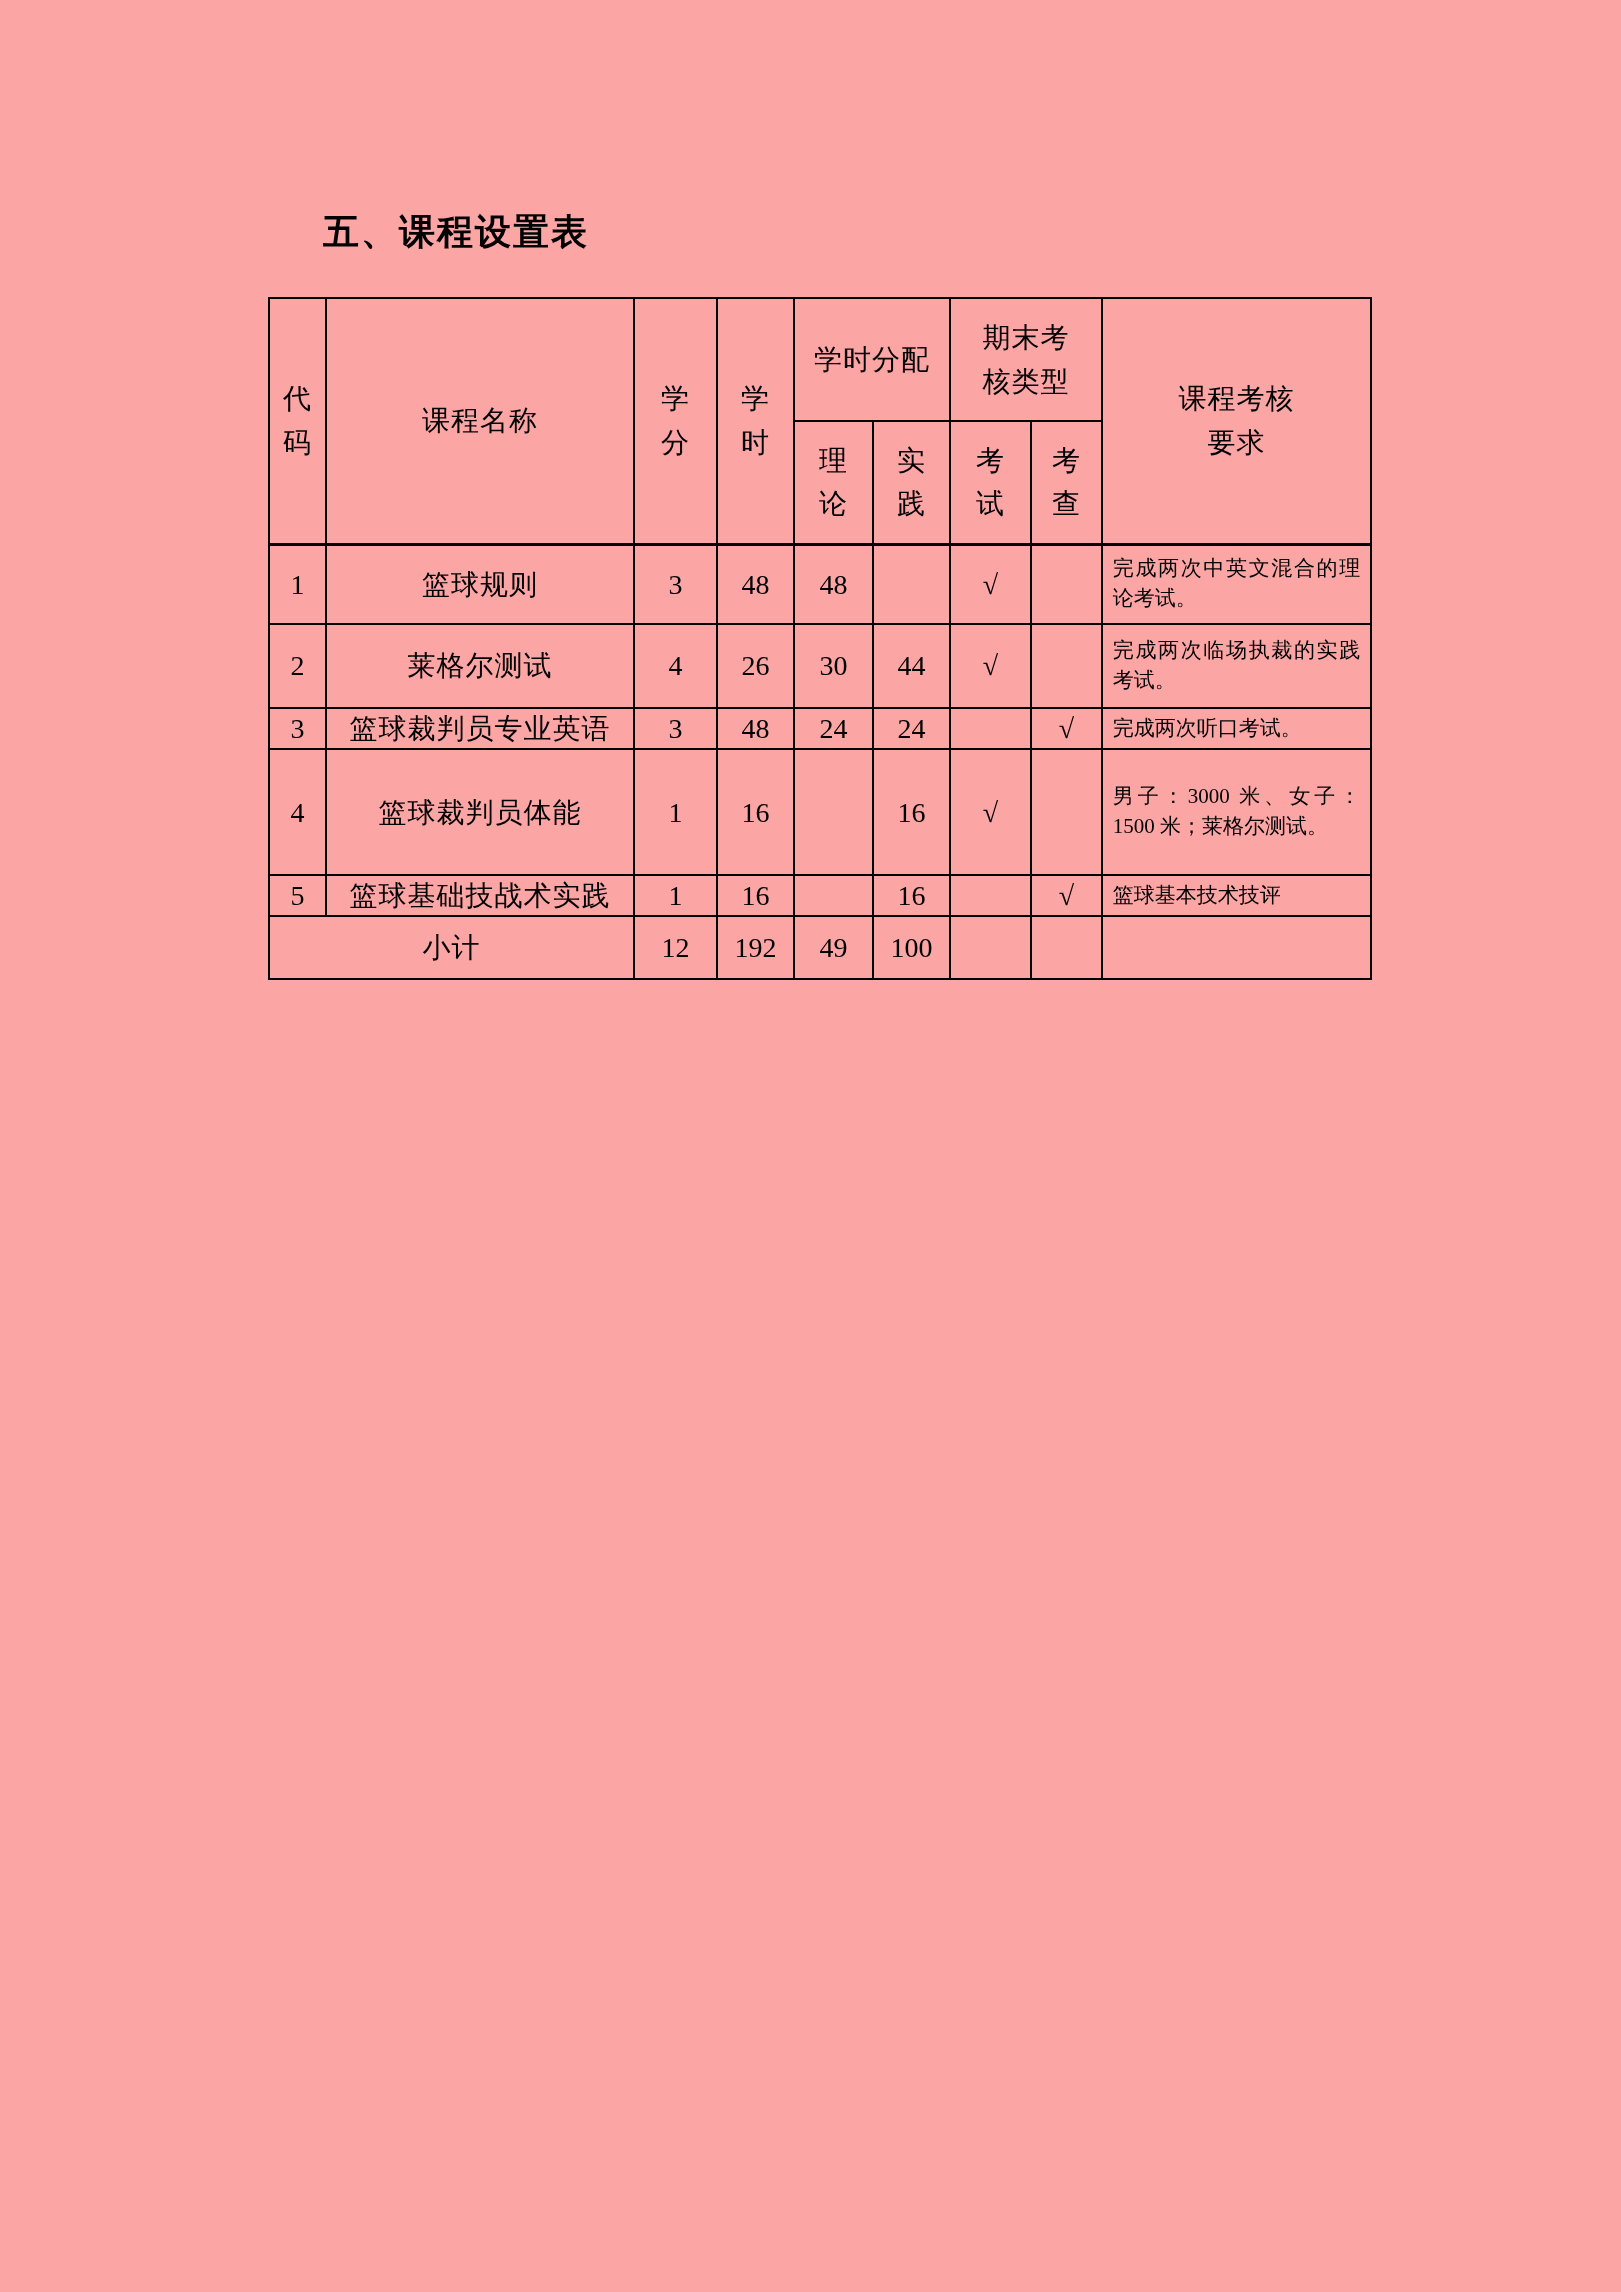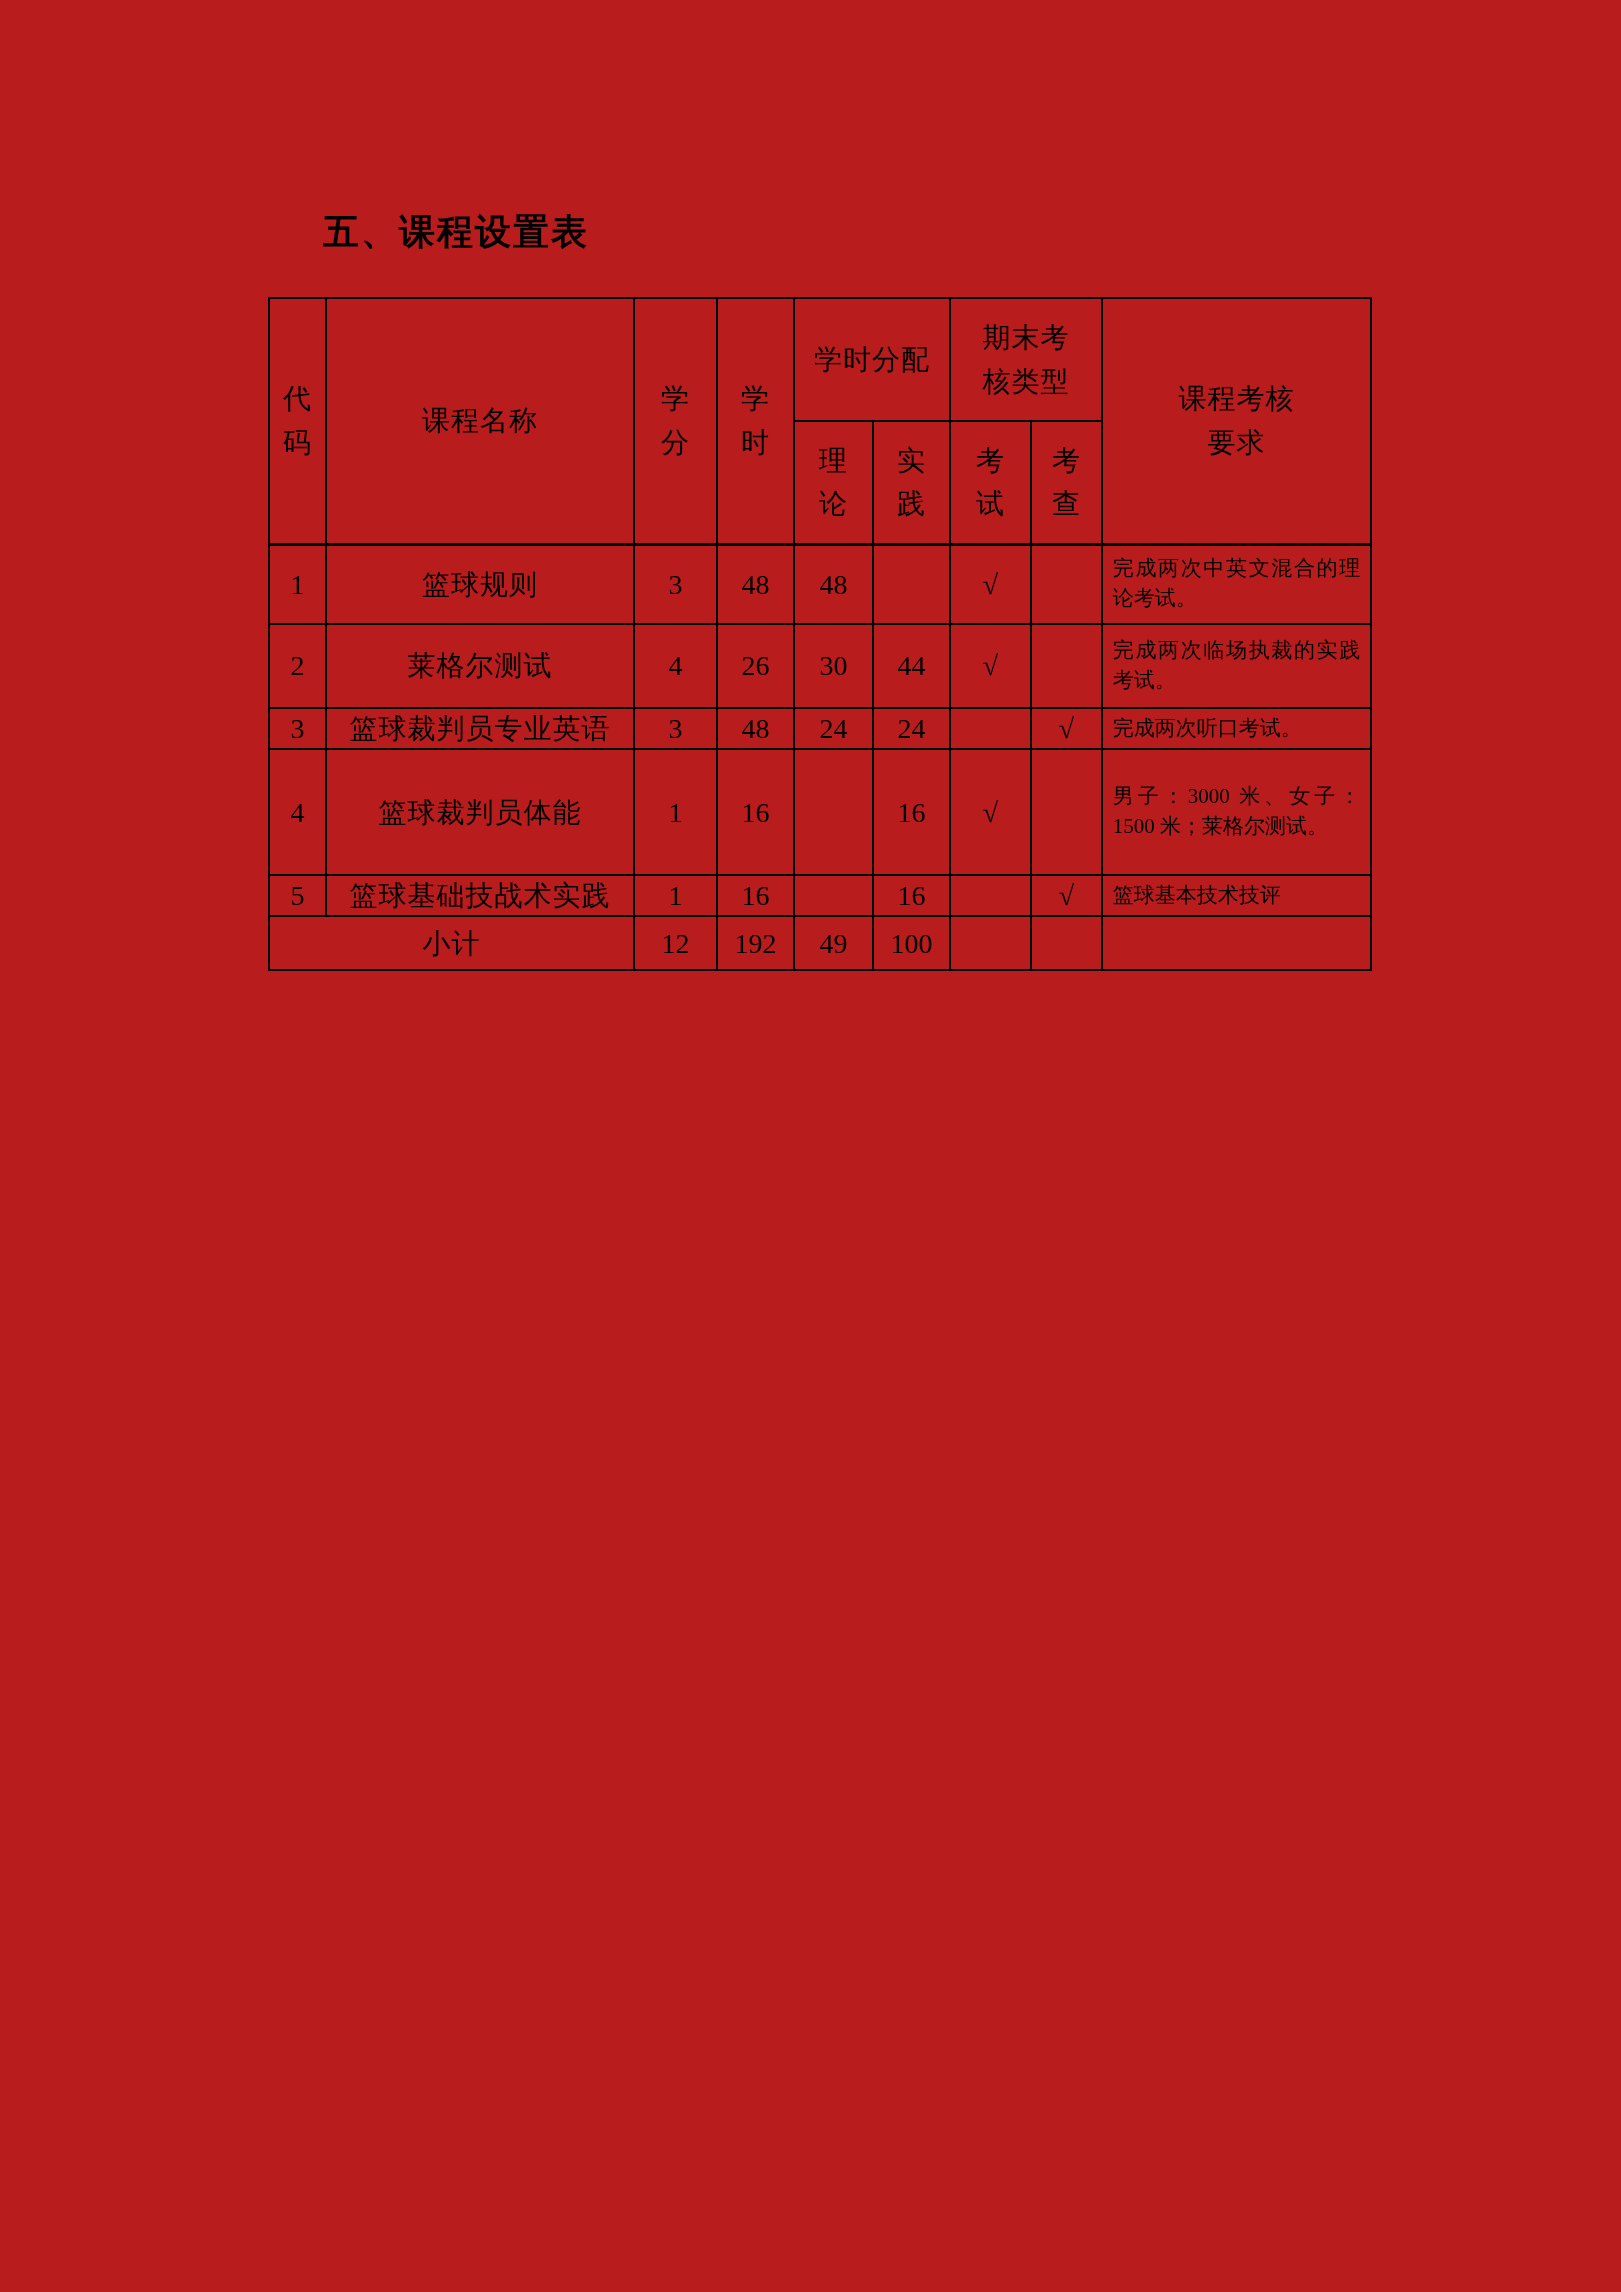--- a/index.html
+++ b/index.html
@@ -1,20 +1,20 @@
 <!DOCTYPE html>
 <html><head>
 <meta charset="utf-8">
 <style>
   html, body { margin: 0; padding: 0; background: #ffffff; }
   .page {
     position: relative;
     width: 1621px;
     height: 2293px;
-    background: #b91c1c;
+    background: #fca5a5;
     color: #000000;
     font-family: "Liberation Serif", "DejaVu Serif", serif;
     overflow: hidden;
   }
   .doc-title {
     position: absolute;
     left: 323px;
     top: 212px;
     margin: 0;
     font-family: "Liberation Sans", "DejaVu Sans", sans-serif;
@@ -163,21 +163,21 @@
       <td>篮球基础技战术实践</td>
       <td class="num">1</td>
       <td class="num">16</td>
       <td class="num"></td>
       <td class="num">16</td>
       <td class="mark"></td>
       <td class="mark">√</td>
       <td class="req">篮球基本技术技评</td>
     </tr>
 
-    <tr class="subtotal" style="height:54px">
+    <tr class="subtotal" style="height:63px">
       <td colspan="2">小计</td>
       <td class="num">12</td>
       <td class="num">192</td>
       <td class="num">49</td>
       <td class="num">100</td>
       <td class="mark"></td>
       <td class="mark"></td>
       <td class="req"></td>
     </tr>
   </tbody>

